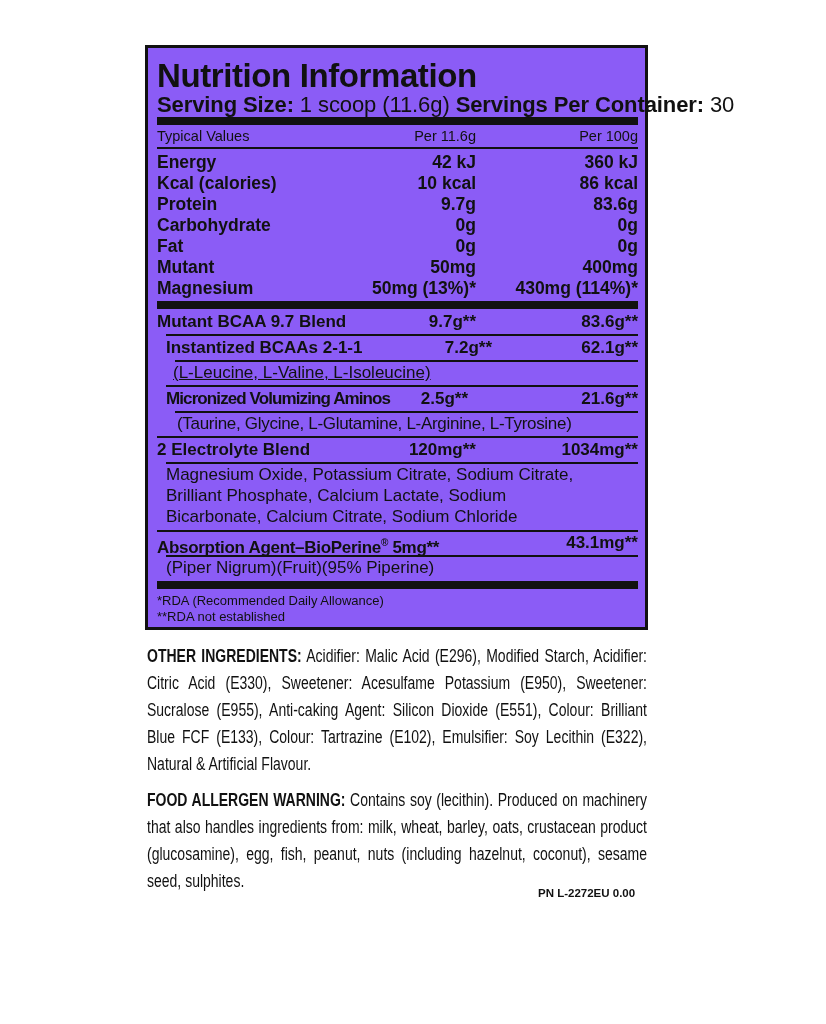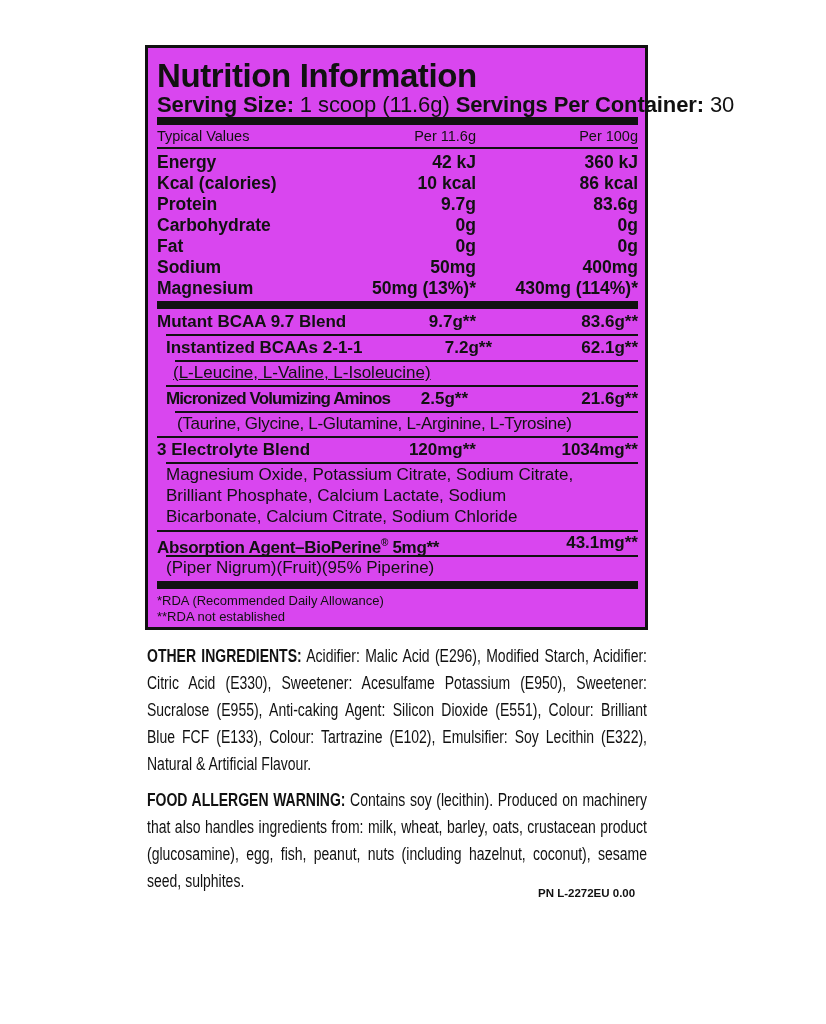--- a/index.html
+++ b/index.html
@@ -1,19 +1,19 @@
 <!DOCTYPE html>
 <html><head>
 <meta charset="utf-8">
 <style>
   html, body { margin: 0; padding: 0; background: #ffffff; }
   body { width: 826px; height: 1024px; position: relative; overflow: hidden; color: #111; font-family: "Liberation Sans", sans-serif; }
   .panel {
     position: absolute; left: 145px; top: 45px; width: 497px; height: 579px;
-    border: 3px solid #111; box-sizing: content-box; background: #d946ef;
+    border: 3px solid #111; box-sizing: content-box; background: #8b5cf6;
   }
   .inner { position: absolute; left: 9px; right: 7px; top: 0; }
   .title { position: absolute; left: 0; top: 8px; font-size: 33px; font-weight: bold; letter-spacing: -0.4px; line-height: 40px; white-space: nowrap; }
   .serving { position: absolute; left: 0; top: 47px; font-size: 22px; line-height: 20px; white-space: nowrap; letter-spacing: -0.1px; }
   .serving b { font-weight: bold; }
   .bar { position: absolute; left: 0; right: 0; background: #111; }
   .hline { position: absolute; right: 0; height: 2px; background: #111; }
   .row { position: absolute; left: 0; right: 0; white-space: nowrap; }
   .row .lbl { position: absolute; left: 0; }
   .row .c1 { position: absolute; right: 162px; text-align: left; }
@@ -69,21 +69,21 @@
       <span class="lbl">Carbohydrate</span>
       <span class="c1">0g</span>
       <span class="c2">0g</span>
     </div>
     <div class="row nut" style="top:188px;">
       <span class="lbl">Fat</span>
       <span class="c1">0g</span>
       <span class="c2">0g</span>
     </div>
     <div class="row nut" style="top:209px;">
-      <span class="lbl">Sodium</span>
+      <span class="lbl">Mutant</span>
       <span class="c1">50mg</span>
       <span class="c2">400mg</span>
     </div>
     <div class="row nut" style="top:230px;">
       <span class="lbl">Magnesium</span>
       <span class="c1">50mg (13%)*</span>
       <span class="c2">430mg (114%)*</span>
     </div>
 
     <div class="bar" style="top:253px;height:8px;"></div>
@@ -113,21 +113,21 @@
       <span class="c2">21.6g**</span>
     </div>
     <div class="hline" style="top:363px;left:18px;"></div>
 
     <div class="row sub" style="top:365px;">
       <span class="lbl" style="left:20px;letter-spacing:-0.3px;">(Taurine, Glycine, L-Glutamine, L-Arginine, L-Tyrosine)</span>
     </div>
     <div class="hline" style="top:388px;left:0;"></div>
 
     <div class="row blend" style="top:391px;">
-      <span class="lbl">3 Electrolyte Blend</span>
+      <span class="lbl">2 Electrolyte Blend</span>
       <span class="c1" style="right:162px;">120mg**</span>
       <span class="c2">1034mg**</span>
     </div>
     <div class="hline" style="top:414px;left:9px;"></div>
 
     <div class="row sub" style="top:416px;">
       <span class="lbl" style="left:9px;">Magnesium Oxide, Potassium Citrate, Sodium Citrate,</span>
     </div>
     <div class="row sub" style="top:437px;">
       <span class="lbl" style="left:9px;">Brilliant Phosphate, Calcium Lactate, Sodium</span>

